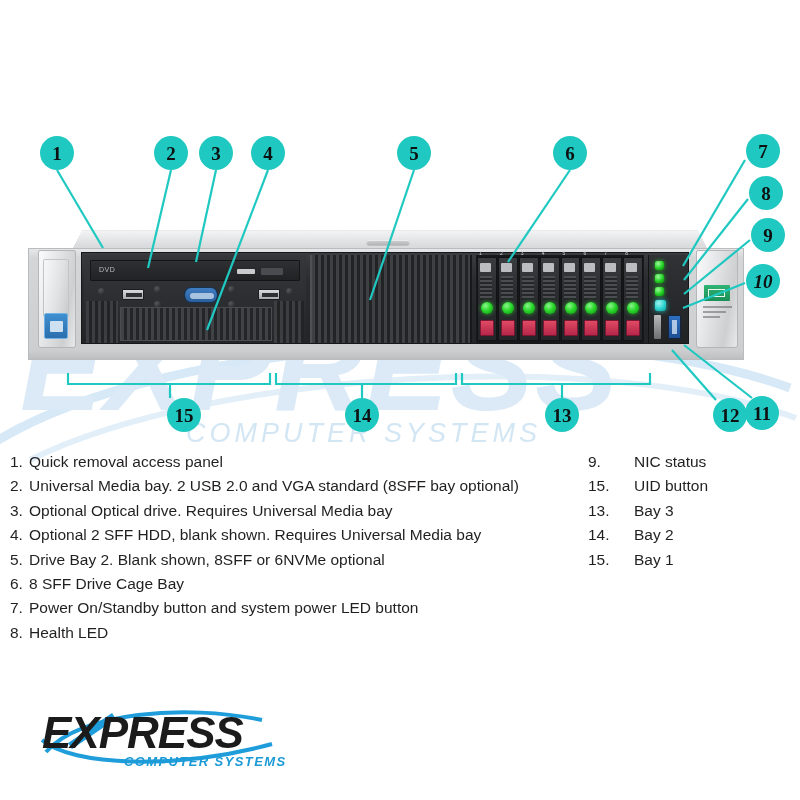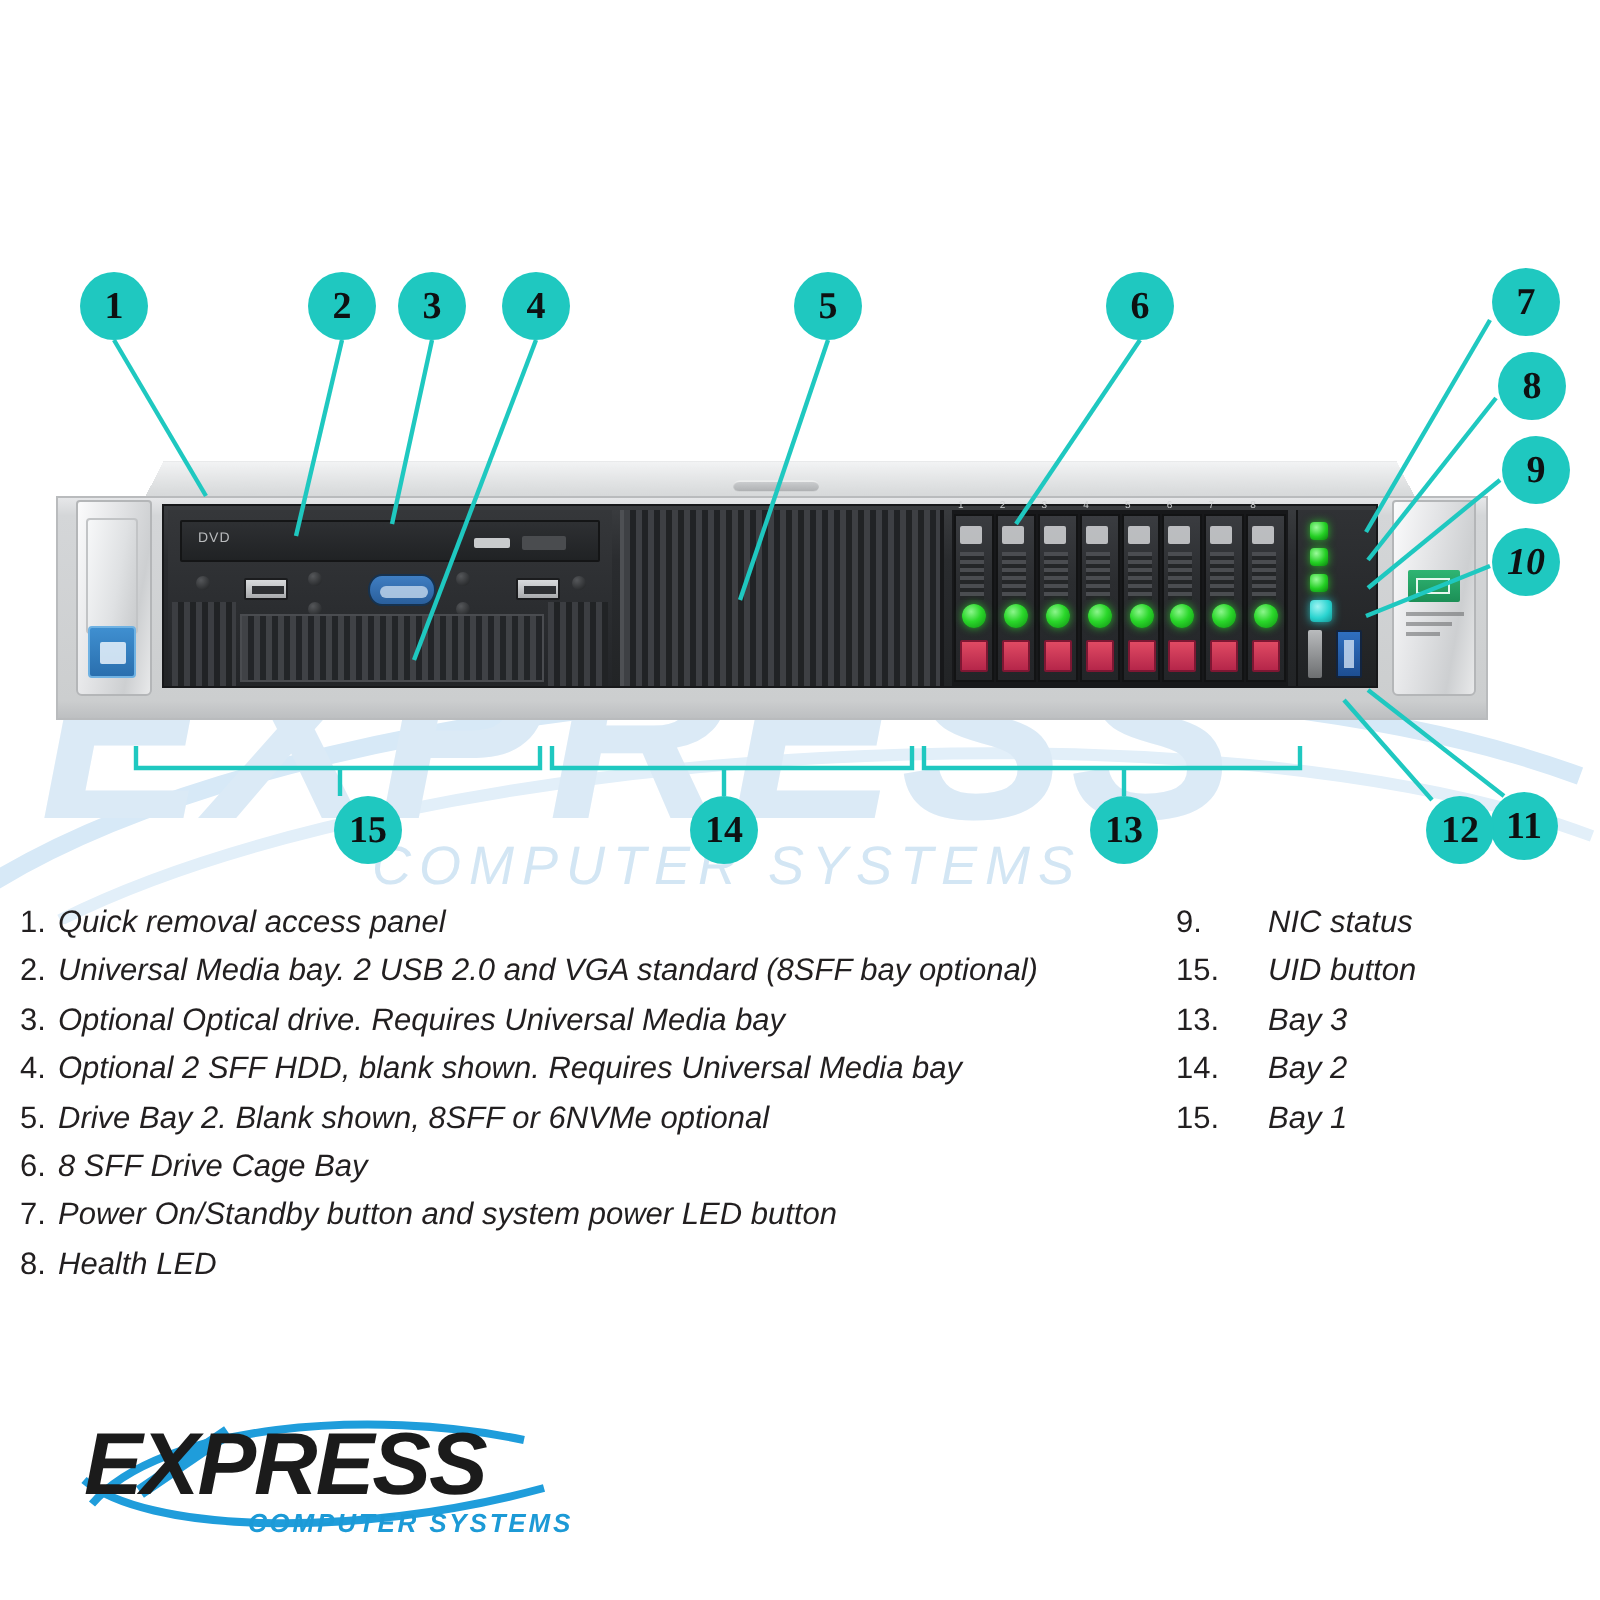--- a/index.html
+++ b/index.html
@@ -402,21 +402,21 @@
   .leg-row {
     display: flex;
     align-items: baseline;
     color: #221f20;
     font-size: 15.5px;
     line-height: 24.4px;
     white-space: nowrap;
   }
   .legend-left .leg-num  { width: 19px; flex: 0 0 19px; text-align: left; }
   .legend-right .leg-num { width: 46px; flex: 0 0 46px; text-align: left; }
-  .leg-txt { flex: 1 1 auto; font-style: italic; }
+  .leg-txt { flex: 1 1 auto; }
 
   
   .logo {
     position: absolute;
     left: 36px; top: 700px;
     width: 244px; height: 74px;
   }
   .logo-word {
     position: absolute;
     left: 6px; top: 8px;

